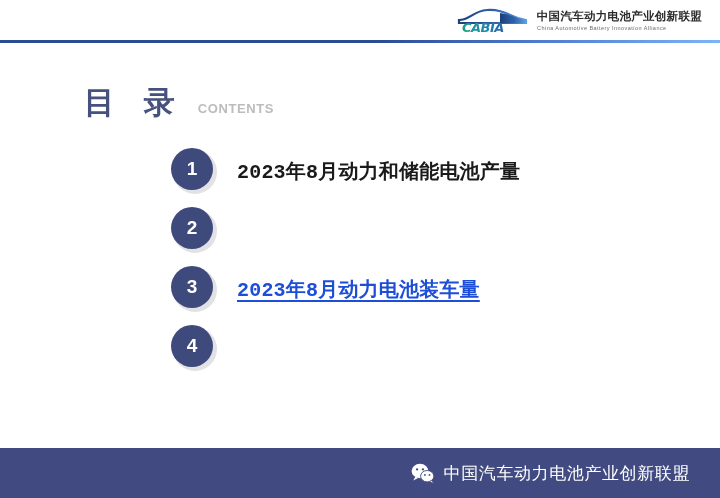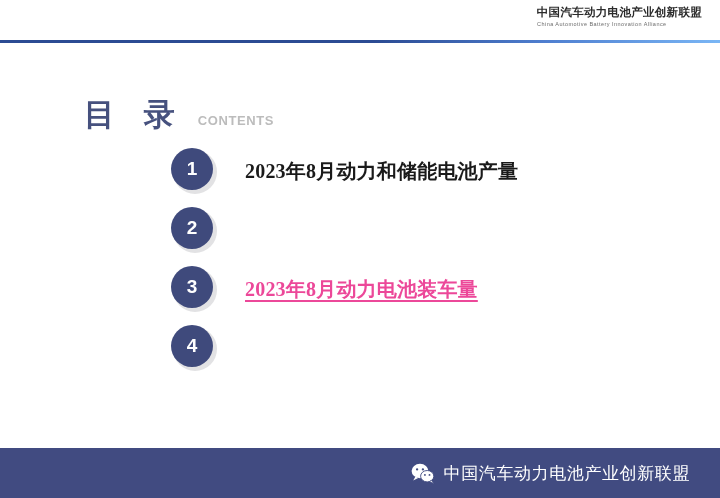--- a/index.html
+++ b/index.html
@@ -69,21 +69,20 @@
   }
 
   
   .contents-title {
     position: absolute;
     top: 82px;
     left: 84px;
     display: flex;
     align-items: baseline;
     gap: 14px;
-    margin-top: 12px;
   }
   .title-cn {
     font-size: 31px;
     font-weight: bold;
     color: #46517e;
     letter-spacing: 9px;
     font-family: "DejaVu Sans", "Liberation Sans", sans-serif;
   }
   .title-en {
     font-size: 13px;
@@ -128,30 +127,30 @@
     border-radius: 50%;
     background: #3f4a7c;
     display: flex;
     align-items: center;
     justify-content: center;
     color: #ffffff;
     font-size: 19px;
     font-weight: bold;
   }
   .toc-label {
-    margin-left: 28px;
+    margin-left: 20px;
     font-size: 20px;
     font-weight: bold;
     color: #1a1a1a;
     white-space: nowrap;
-    font-family: Liberation Serif, serif;
+    font-family: Liberation Mono, monospace;
     letter-spacing: 0.2px;
   }
   .toc-item.is-active .toc-label {
-    color: #ec4899;
+    color: #1d4ed8;
     text-decoration: underline;
     text-underline-offset: 4px;
     text-decoration-thickness: 2px;
   }
 
   
   .slide-footer {
     position: absolute;
     left: 0;
     bottom: 0;
@@ -177,20 +176,39 @@
     letter-spacing: 0.6px;
     white-space: nowrap;
     font-family: "DejaVu Sans", "Liberation Sans", sans-serif;
   }
 </style>
 </head>
 <body>
 
 <div class="slide-header">
   <div class="brand-logo">
+    <div class="cabia-mark">
+      <svg width="72" height="28" viewBox="0 0 72 28">
+        <defs>
+          <linearGradient id="carGrad" x1="0" y1="0" x2="1" y2="0">
+            <stop offset="0%" stop-color="#1b3f7a"></stop>
+            <stop offset="55%" stop-color="#2f63ae"></stop>
+            <stop offset="100%" stop-color="#5f9ede"></stop>
+          </linearGradient>
+          <linearGradient id="txtGrad" x1="0" y1="0" x2="1" y2="0">
+            <stop offset="0%" stop-color="#17a27f"></stop>
+            <stop offset="45%" stop-color="#1f8fa8"></stop>
+            <stop offset="100%" stop-color="#2f63ae"></stop>
+          </linearGradient>
+        </defs>
+        <path d="M3 13 C14 13 17 4 31 3 C45 2 53 8 62 11 L70 13 L70 16 L3 16 Z" fill="none" stroke="url(#carGrad)" stroke-width="2.2"></path>
+        <path d="M44 6 C52 7 58 10 66 12.5 L70 13.6 L70 16.5 L44 16.5 Z" fill="url(#carGrad)"></path>
+        <text x="6" y="25" font-family="DejaVu Sans, sans-serif" font-size="13" font-weight="bold" font-style="italic" fill="url(#txtGrad)" letter-spacing="-0.5">CABIA</text>
+      </svg>
+    </div>
     <div class="brand-text">
       <div class="brand-cn">中国汽车动力电池产业创新联盟</div>
       <div class="brand-en">China Automotive Battery Innovation Alliance</div>
     </div>
   </div>
   <div class="header-rule"></div>
 </div>
 
 <div class="contents-title">
   <span class="title-cn">目 录</span>

